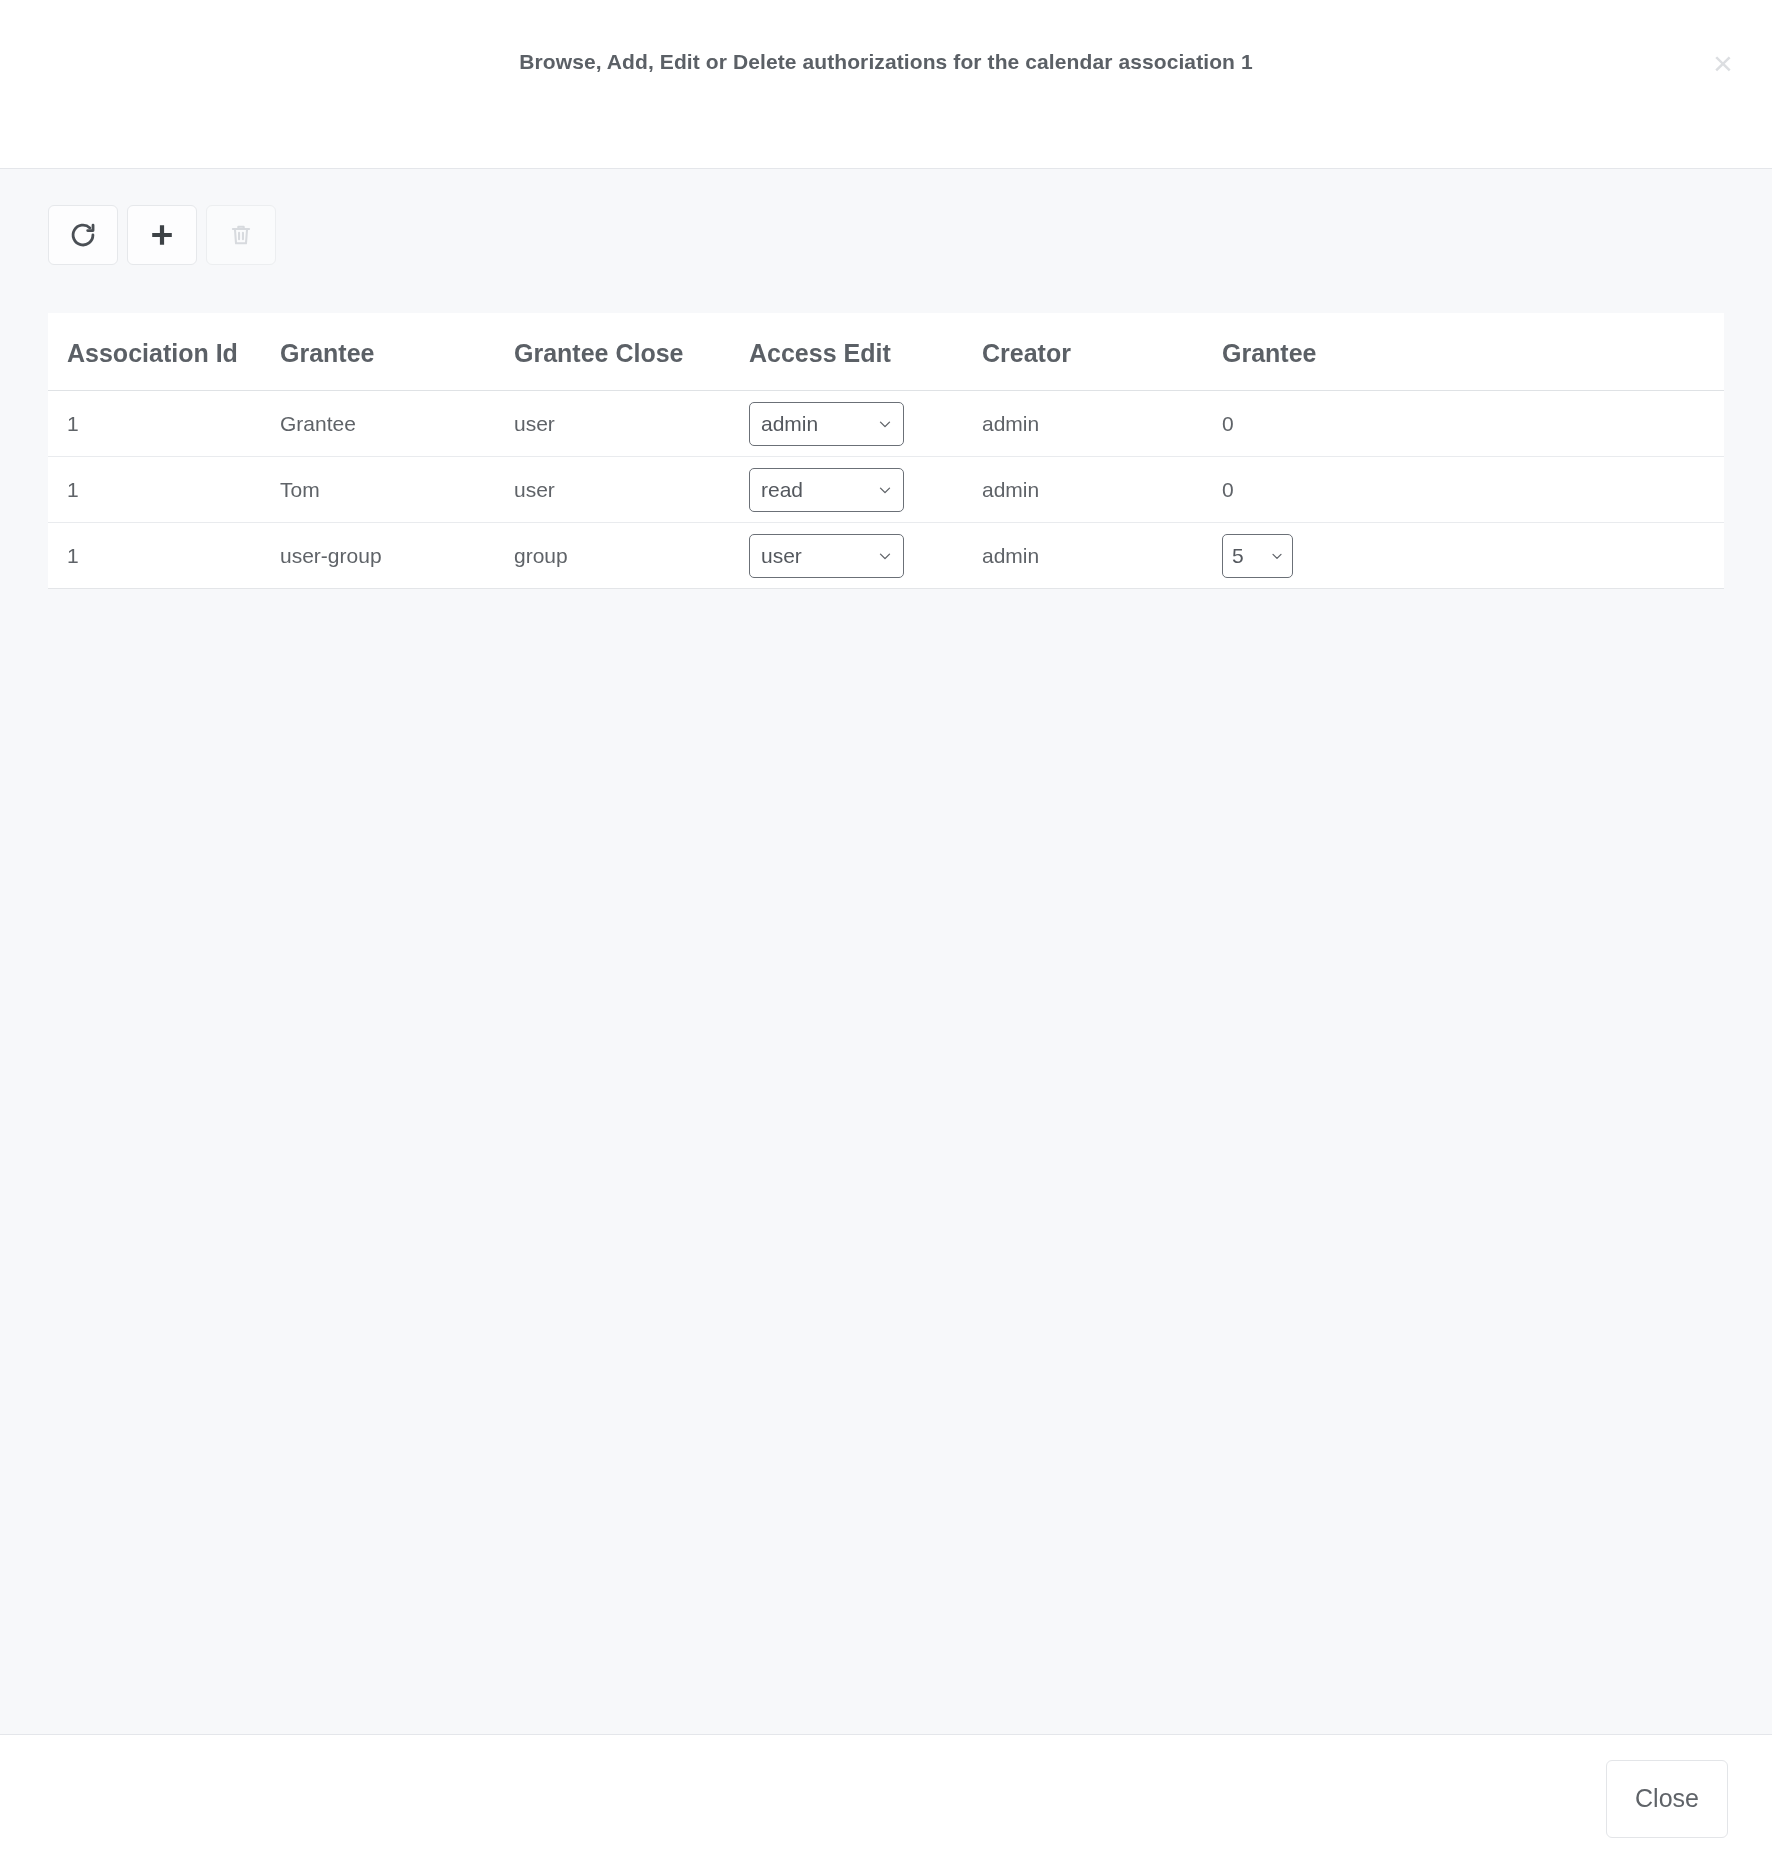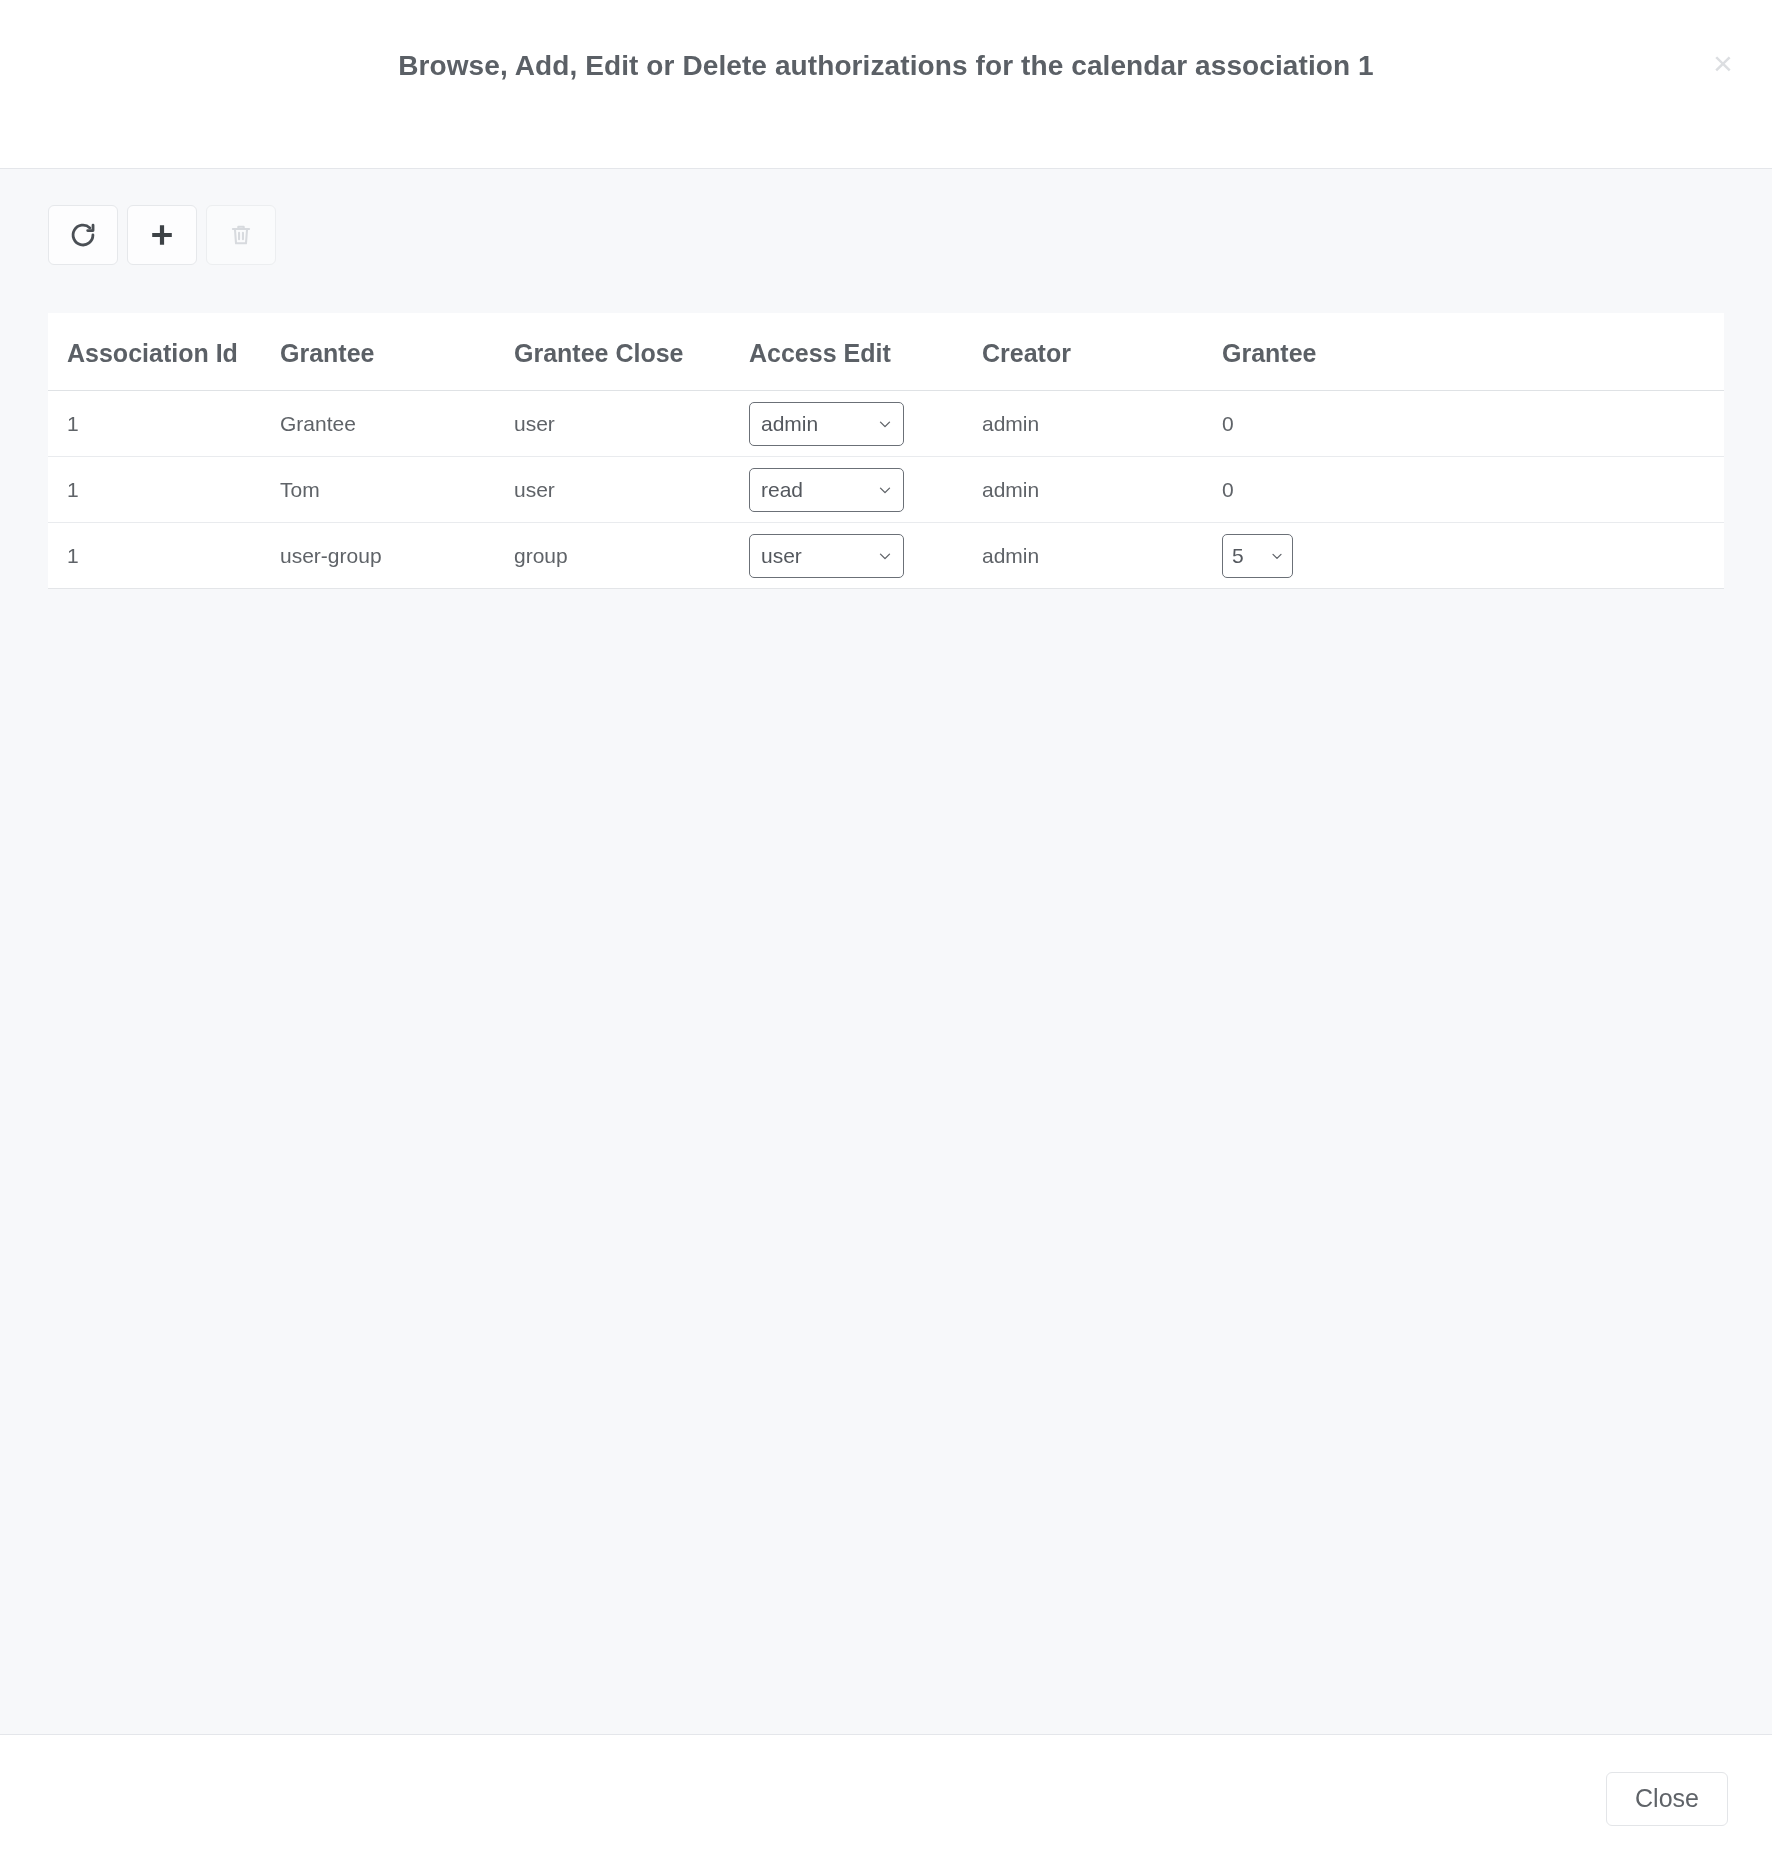--- a/index.html
+++ b/index.html
@@ -28,21 +28,21 @@
     height: 169px;
     flex: 0 0 169px;
     background: #ffffff;
     border-bottom: 1px solid #e4e6ea;
     display: flex;
     align-items: flex-start;
     justify-content: center;
   }
   .dialog-title {
     margin-top: 50px;
-    font-size: 28px;
+    font-size: 21px;
     font-weight: bold;
     color: #5b6066;
     letter-spacing: 0.1px;
     white-space: nowrap;
   }
   .close-x {
     position: absolute;
     top: 42px;
     right: 28px;
     width: 42px;
@@ -163,21 +163,21 @@
     height: 128px;
     background: #ffffff;
     border-top: 1px solid #e4e6ea;
     display: flex;
     align-items: center;
     justify-content: flex-end;
     padding-right: 44px;
   }
   .close-btn {
     min-width: 122px;
-    height: 54px;
+    height: 78px;
     background: #ffffff;
     border: 1px solid #e3e5e8;
     border-radius: 6px;
     font-size: 25px;
     color: #5f6368;
     font-family: "Liberation Sans", sans-serif;
     cursor: pointer;
     padding: 0 24px;
   }
 </style>

